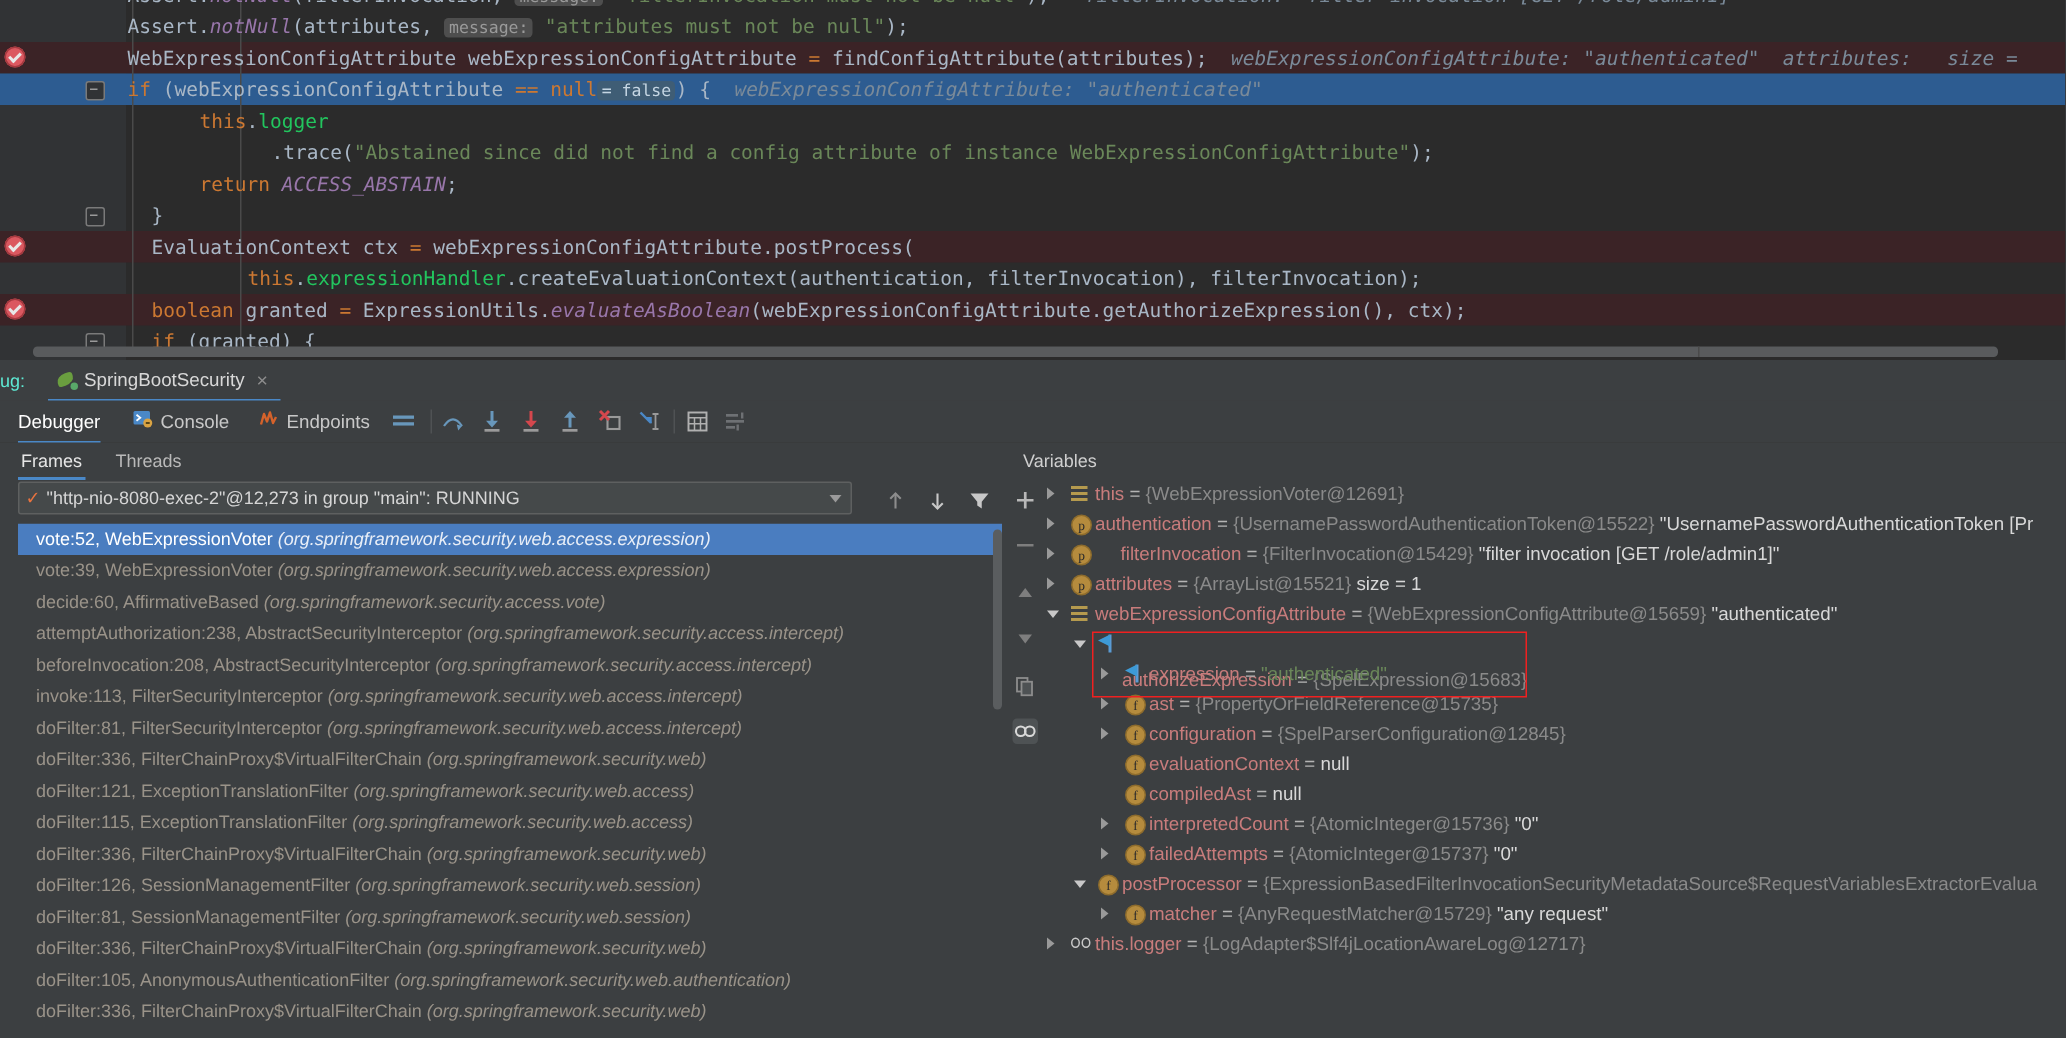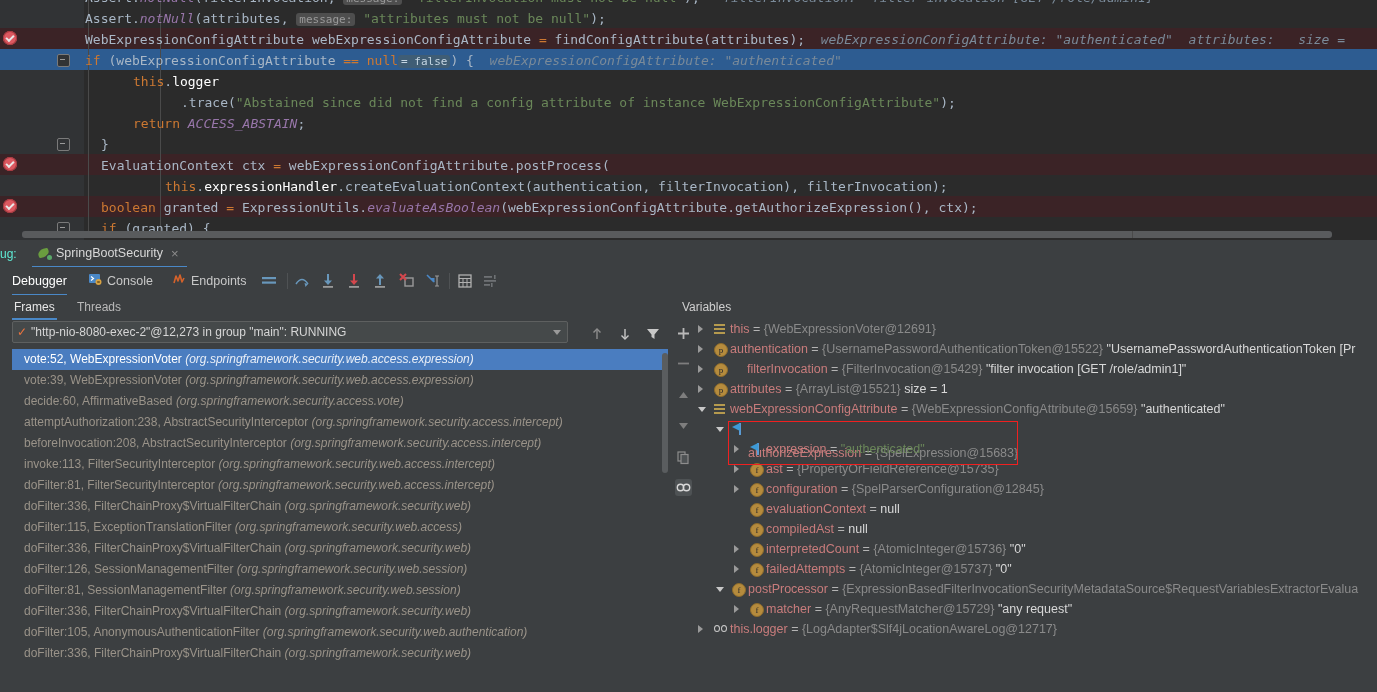--- a/index.html
+++ b/index.html
@@ -28,21 +28,21 @@
   .bp::after{content:"";position:absolute;left:3px;top:4px;width:6px;height:3px;
       border-left:2px solid #e8e8e8;border-bottom:2px solid #e8e8e8;transform:rotate(-45deg);}
   .fold{position:absolute;left:57px;width:11px;height:11px;border:1px solid #7a7a7a;border-radius:2px;background:#313335;}
   .fold::after{content:"";position:absolute;left:2px;top:4px;width:5px;height:1px;background:#9a9a9a;}
 
   .row-bp{background:#3b2326;}
   .row-sel{background:#2d5c91;}
 
   
   .kw{color:#cc7832;} .str{color:#6a8759;}
-  .fld{color:#ffffff;} .sfld{color:#9876aa;font-style:italic;}
+  .fld{color:#22c55e;} .sfld{color:#9876aa;font-style:italic;}
   .id{color:#a9b7c6;}
   .hint{color:#7a8a99;font-style:italic;}
   .hintbox{background:#4e4e4e;color:#9a9a9a;border-radius:3px;padding:0 3px;font-style:normal;font-size:11px;}
   .valbox{background:#3f5d75;color:#c5d6e3;border-radius:3px;padding:0 3px;font-size:11px;}
 
   .hscroll{position:absolute;left:22px;bottom:2px;height:7px;background:#595b5d;border-radius:3px;}
   .hscroll-tick{position:absolute;width:1px;height:7px;background:#4a4a4a;}
 
   
   .dbgwin{position:absolute;left:0;top:240px;width:1377px;height:452px;background:#3c3f41;}
@@ -319,20 +319,21 @@
 
         <div class="frames">
             <div class="frame sel"><span>vote:52, WebExpressionVoter </span><em>(org.springframework.security.web.access.expression)</em></div>
             <div class="frame"><span>vote:39, WebExpressionVoter </span><em>(org.springframework.security.web.access.expression)</em></div>
             <div class="frame"><span>decide:60, AffirmativeBased </span><em>(org.springframework.security.access.vote)</em></div>
             <div class="frame"><span>attemptAuthorization:238, AbstractSecurityInterceptor </span><em>(org.springframework.security.access.intercept)</em></div>
             <div class="frame"><span>beforeInvocation:208, AbstractSecurityInterceptor </span><em>(org.springframework.security.access.intercept)</em></div>
             <div class="frame"><span>invoke:113, FilterSecurityInterceptor </span><em>(org.springframework.security.web.access.intercept)</em></div>
             <div class="frame"><span>doFilter:81, FilterSecurityInterceptor </span><em>(org.springframework.security.web.access.intercept)</em></div>
             <div class="frame"><span>doFilter:336, FilterChainProxy$VirtualFilterChain </span><em>(org.springframework.security.web)</em></div>
+            <div class="frame"><span>doFilter:121, ExceptionTranslationFilter </span><em>(org.springframework.security.web.access)</em></div>
             <div class="frame"><span>doFilter:115, ExceptionTranslationFilter </span><em>(org.springframework.security.web.access)</em></div>
             <div class="frame"><span>doFilter:336, FilterChainProxy$VirtualFilterChain </span><em>(org.springframework.security.web)</em></div>
             <div class="frame"><span>doFilter:126, SessionManagementFilter </span><em>(org.springframework.security.web.session)</em></div>
             <div class="frame"><span>doFilter:81, SessionManagementFilter </span><em>(org.springframework.security.web.session)</em></div>
             <div class="frame"><span>doFilter:336, FilterChainProxy$VirtualFilterChain </span><em>(org.springframework.security.web)</em></div>
             <div class="frame"><span>doFilter:105, AnonymousAuthenticationFilter </span><em>(org.springframework.security.web.authentication)</em></div>
             <div class="frame"><span>doFilter:336, FilterChainProxy$VirtualFilterChain </span><em>(org.springframework.security.web)</em></div>
           </div>
         <div class="framescroll"></div>
       </div>

